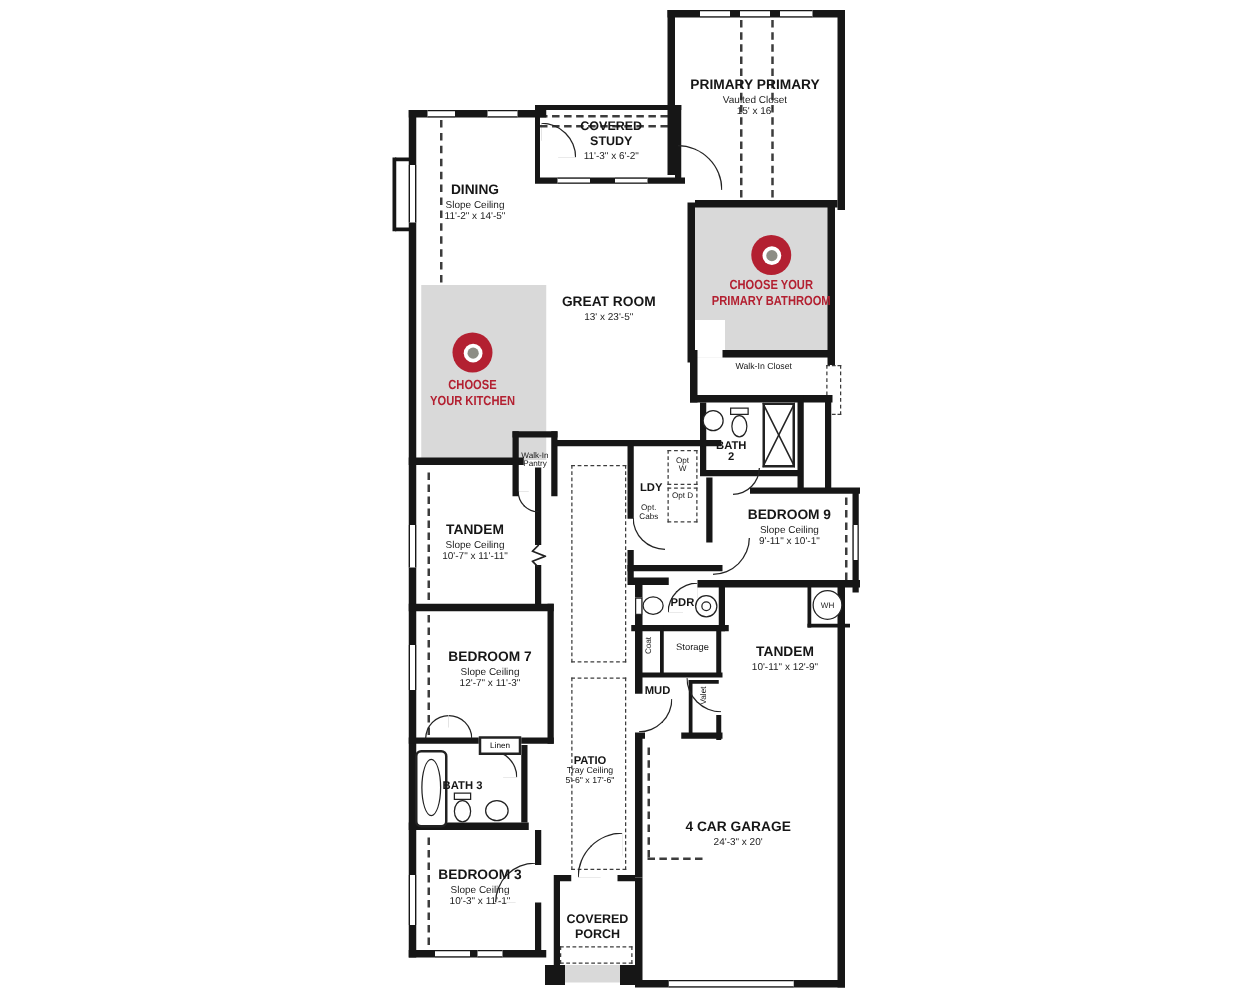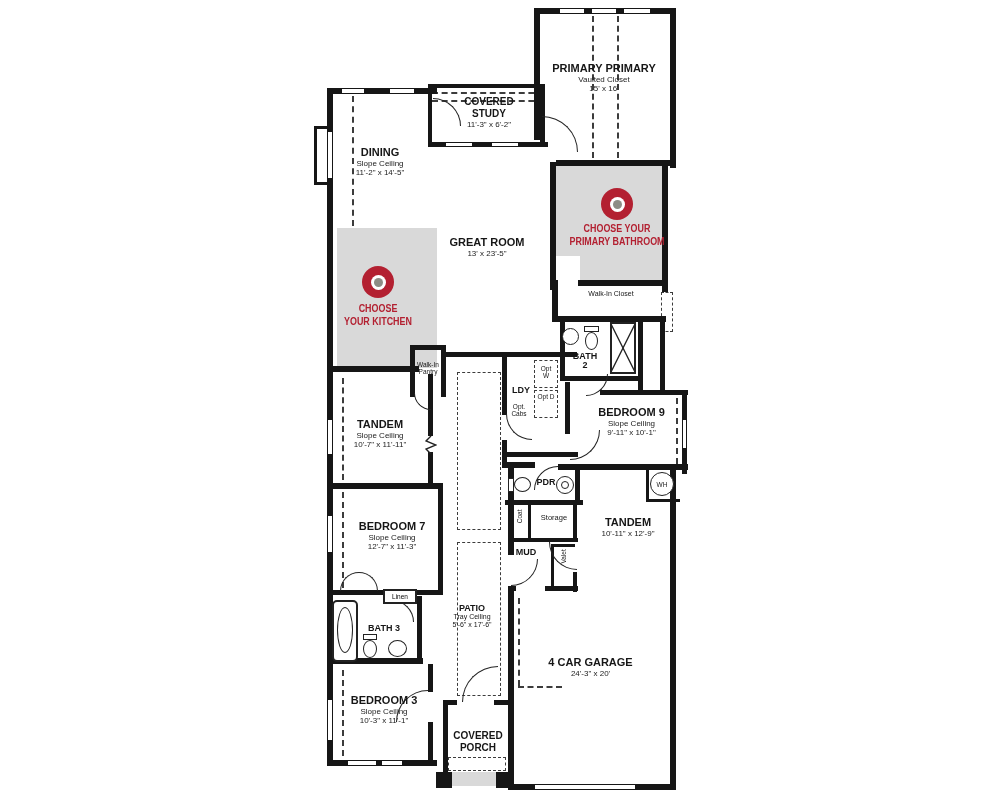--- a/index.html
+++ b/index.html
@@ -281,21 +281,21 @@
     <div class="rn">TANDEM</div>
     <div class="rs">10'-11" x 12'-9"</div>
   </div>
 
   <div class="lbl" style="left:336px;top:520px;width:112px;">
     <div class="rn">BEDROOM 7</div>
     <div class="rs">Slope Ceiling</div>
     <div class="rs">12'-7" x 11'-3"</div>
   </div>
 
-  <div class="lbl rn-s" style="left:362px;top:624px;width:44px;">
+  <div class="lbl rn-s" style="left:348px;top:624px;width:44px;">
     <div>BATH 3</div>
   </div>
 
   <div class="lbl" style="left:444px;top:604px;width:56px;">
     <div class="rn-s">PATIO</div>
     <div class="tiny">Tray Ceiling</div>
     <div class="tiny">5'-6" x 17'-6"</div>
   </div>
 
   <div class="lbl" style="left:330px;top:694px;width:108px;">

